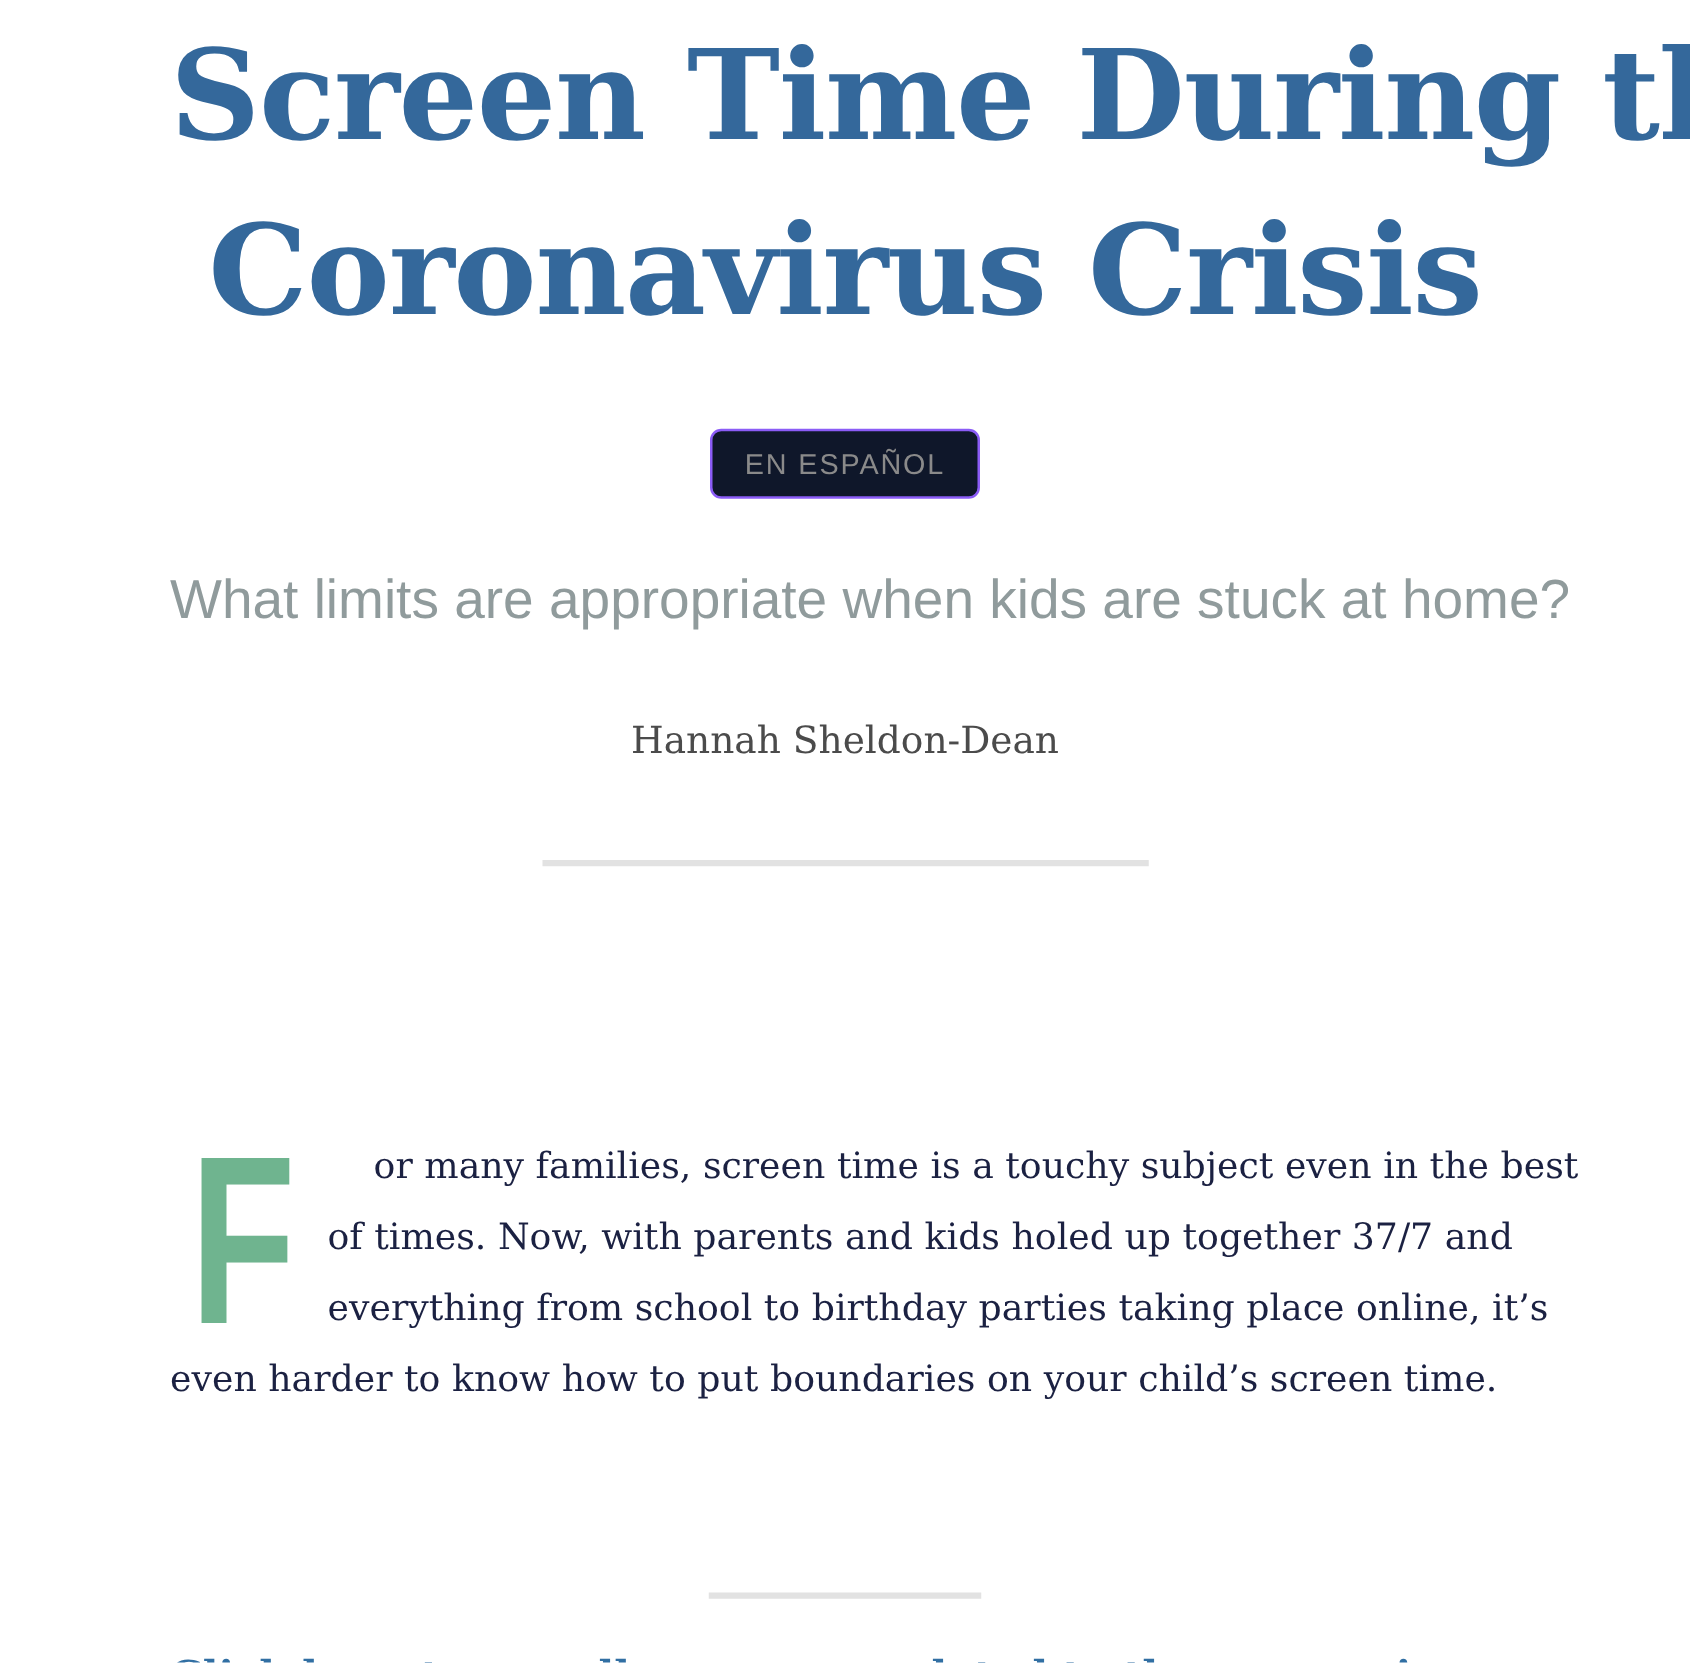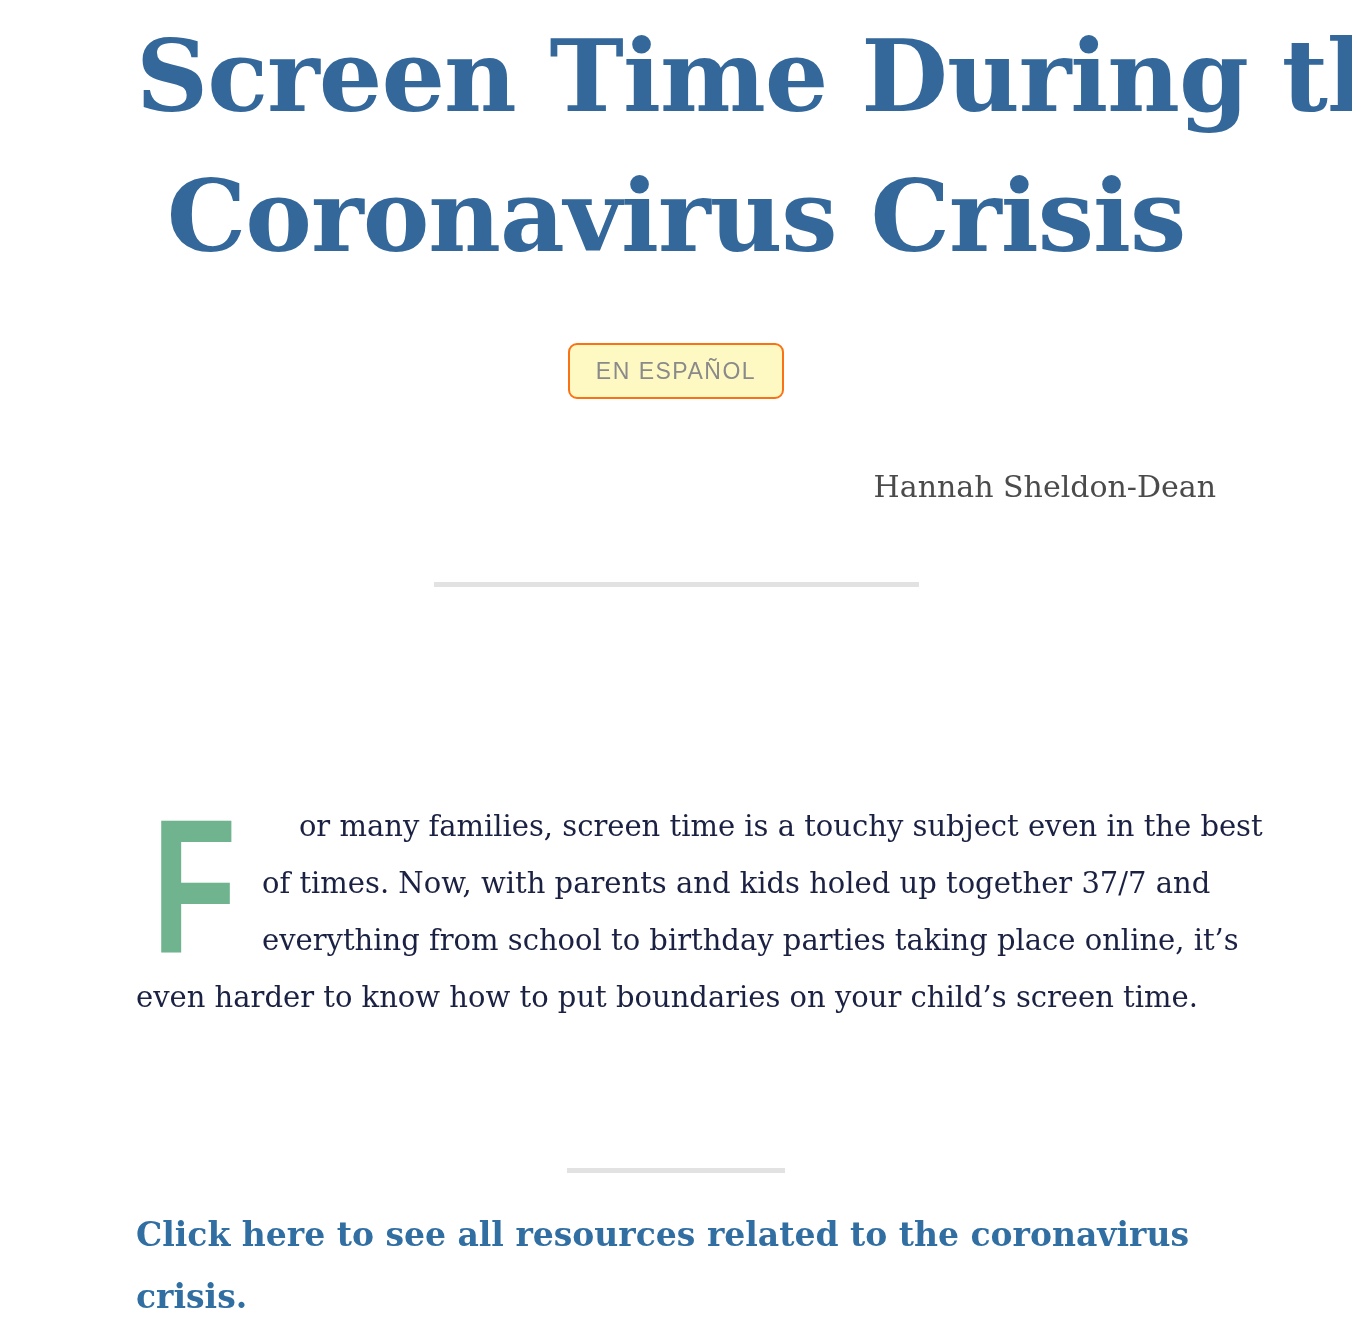--- a/index.html
+++ b/index.html
@@ -34,22 +34,22 @@
     margin-top: 57px;
     text-align: center;
   }
   .lang-btn {
     display: inline-block;
     font-family: "Liberation Sans", sans-serif;
     font-size: 23px;
     line-height: 28px;
     letter-spacing: 1.5px;
     color: #8a8a8a;
-    background: #fef9c3;
-    border: 2px solid #f97316;
+    background: #0f172a;
+    border: 2px solid #8b5cf6;
     border-radius: 9px;
     padding: 12px 26px;
     cursor: pointer;
   }
   
   .subtitle {
     margin: 56px 0 0 0;
     font-family: "Liberation Sans", sans-serif;
     font-weight: 400;
     font-size: 44px;
@@ -57,21 +57,21 @@
     text-align: center;
     white-space: nowrap;
     color: #909b9c;
   }
   
   .author {
     margin-top: 70px;
     font-family: "DejaVu Serif", serif;
     font-size: 30px;
     line-height: 35px;
-    text-align: right;
+    text-align: center;
     color: #4b4b4b;
   }
   
   .divider {
     border: none;
     height: 5px;
     background: #e2e2e2;
     margin: 78px auto 0 auto;
     width: 485px;
   }
@@ -127,20 +127,21 @@
 
 <main class="page">
 
   <h1 class="title">Screen Time During the
 Coronavirus Crisis</h1>
 
   <div class="btn-row">
     <button class="lang-btn">EN ESPAÑOL</button>
   </div>
 
+  <h2 class="subtitle">What limits are appropriate when kids are stuck at home?</h2>
 
   <div class="author">Hannah Sheldon-Dean</div>
 
   <hr class="divider">
 
   <p class="body-text">
     <span class="dropcap"><span>F</span></span><span>or many families, screen time is a touchy subject even in the best
 of times. Now, with parents and kids holed up together 37/7 and
 everything from school to birthday parties taking place online, it’s
 even harder to know how to put boundaries on your child’s screen time.</span>

